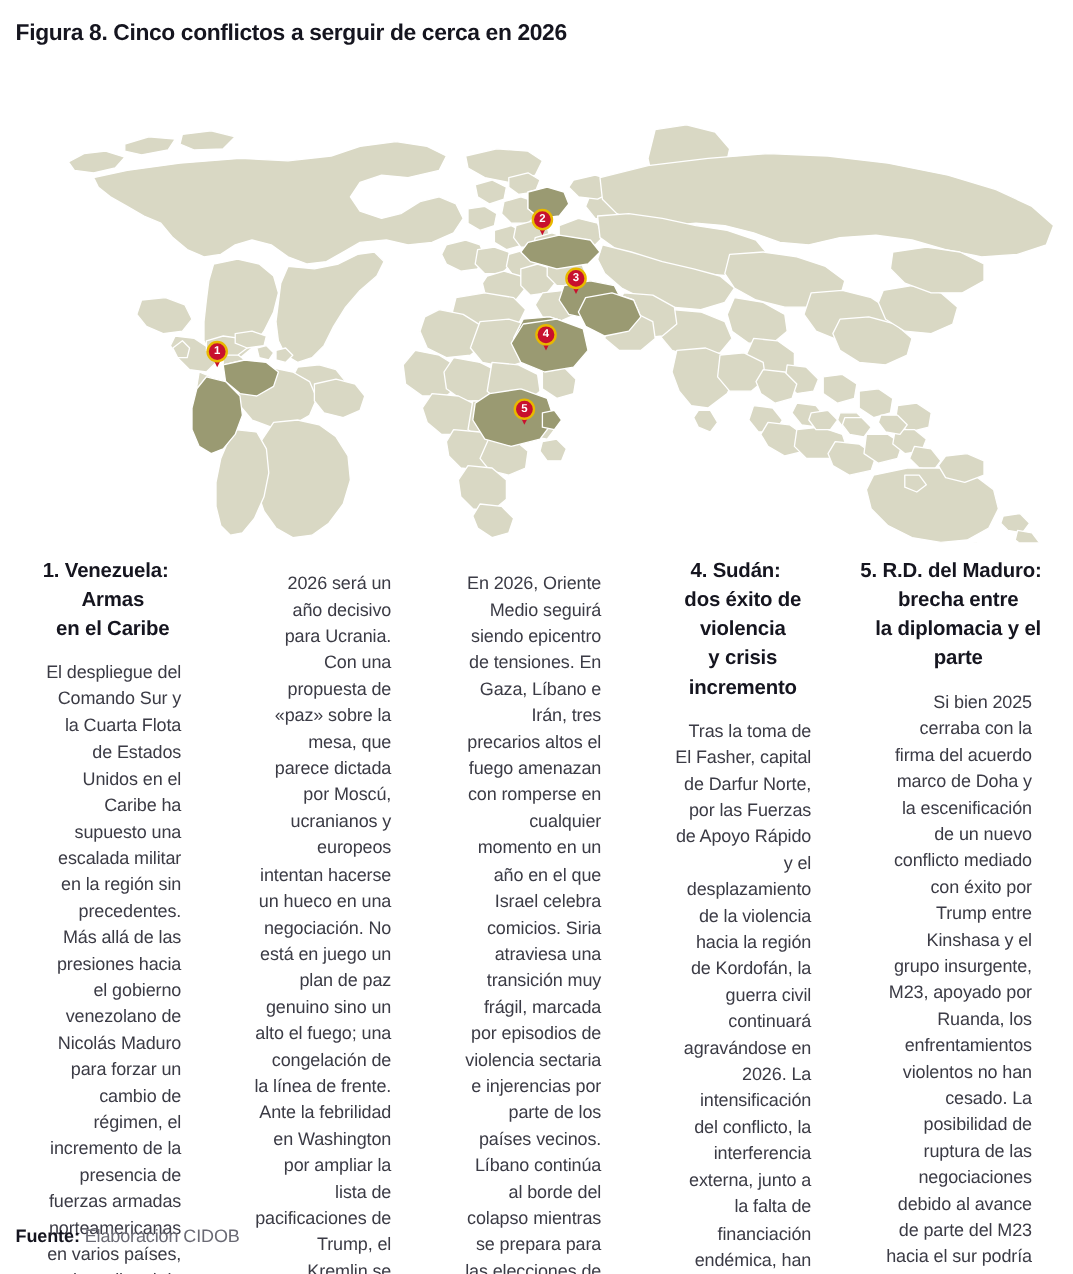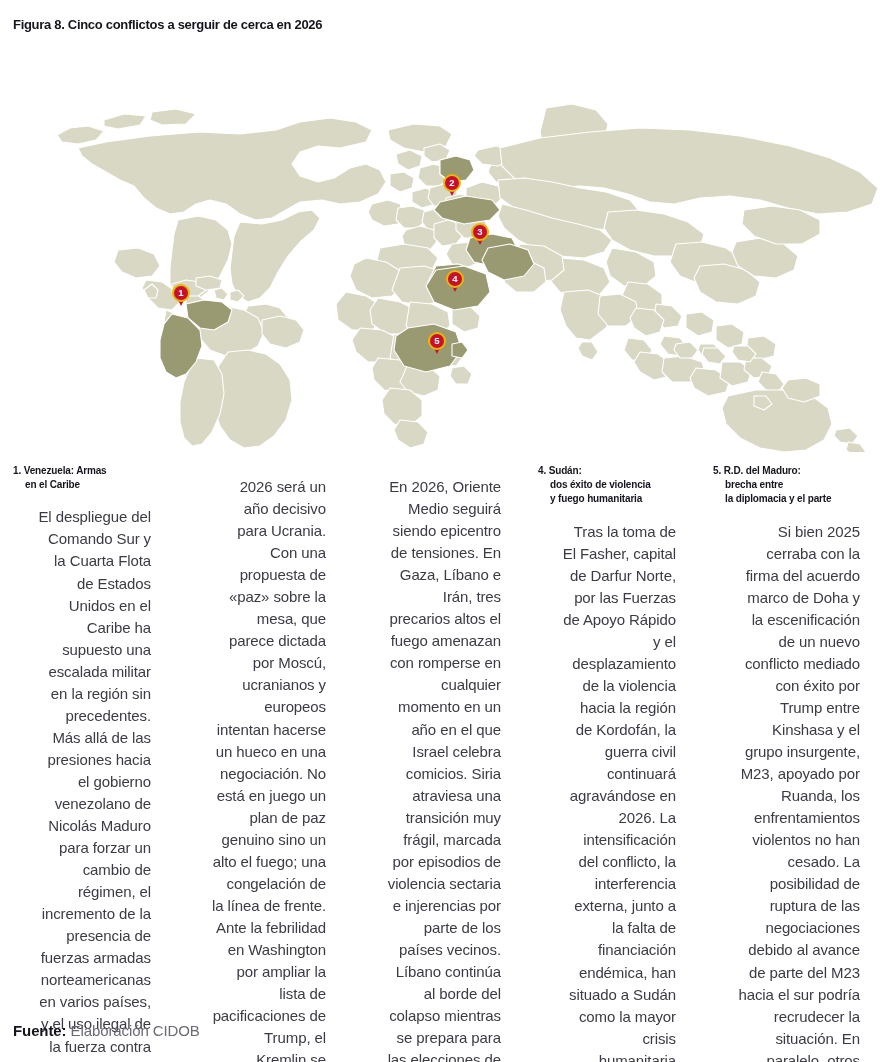--- a/index.html
+++ b/index.html
@@ -15,21 +15,21 @@
     position:relative;
     width:894px;height:1062px;
     box-sizing:border-box;
     padding:0;
   }
 
   
   .fig-title{
     position:absolute;
     left:13px;top:17px;
-    font-size:13px;
+    font-size:19px;
     font-weight:bold;
     letter-spacing:-0.3px;
     color:#15151f;
     white-space:nowrap;
   }
 
   
   .map-wrap{
     position:absolute;
     left:0px;top:52px;
@@ -76,26 +76,27 @@
     align-items:flex-start;
   }
   .col{
     width:175px;
     padding:0 12px 0 13px;
     box-sizing:border-box;
   }
   .col:last-child{width:184px;}
 
   .col-head{
-    font-size:10px;
+    font-size:17px;
     font-weight:bold;
     line-height:1.42;
     color:#15151f;
     margin:0 0 14px 0;
     letter-spacing:-0.15px;
+    text-align:center;
   }
   .col-head .hang{
     display:block;
     padding-left:12px;
     text-indent:-12px;
   }
   .col-head .cont{
     display:block;
     padding-left:12px;
   }
@@ -325,21 +326,21 @@
 
     <div class="col">
       <p class="col-body">En 2026, Oriente Medio seguirá siendo epicentro de tensiones. En Gaza, Líbano e Irán, tres precarios altos el fuego amenazan con romperse en cualquier momento en un año en el que Israel celebra comicios. Siria atraviesa una transición muy frágil, marcada por episodios de violencia sectaria e injerencias por parte de los países vecinos. Líbano continúa al borde del colapso mientras se prepara para las elecciones de 2026. Irán, por su parte, parece decidido a avanzar en su programa nuclear y reconstruir su arsenal militar. En un escenario regional cada vez más volátil, cualquier chispa puede desencadenar uno o varios estallidos de violencia.</p>
     </div>
 
     <div class="col">
       <div class="col-head">
         <span class="hang"><span>4.</span>
         <span>Sudán:</span></span>
         <span class="cont">dos éxito de violencia</span>
-        <span class="cont">y fuego humanitaria</span>
+        <span class="cont">y crisis incremento</span>
       </div>
       <p class="col-body">Tras la toma de El Fasher, capital de Darfur Norte, por las Fuerzas de Apoyo Rápido y el desplazamiento de la violencia hacia la región de Kordofán, la guerra civil continuará agravándose en 2026. La intensificación del conflicto, la interferencia externa, junto a la falta de financiación endémica, han situado a Sudán como la mayor crisis humanitaria mundial. Si bien Donald Trump anunció su interés en mediar para acabar el conflicto, está por ver si el presidente estadounidense es capaz de ejercer suficiente presión entre dos de los principales apoyos externos –Emiratos Árabes Unidos y Egipto– para aliviar la violencia y crear un cambio de rumbo en la guerra.</p>
     </div>
 
     <div class="col">
       <div class="col-head">
         <span class="hang"><span>5.</span>
         <span>R.D. del Maduro:</span></span>
         <span class="cont">brecha entre</span>
         <span class="cont">la diplomacia y el parte</span>

